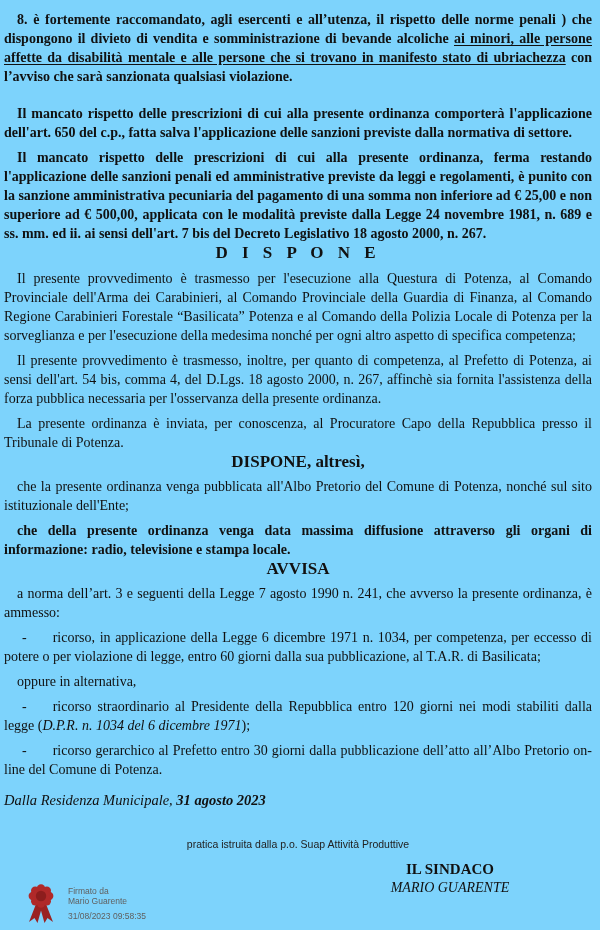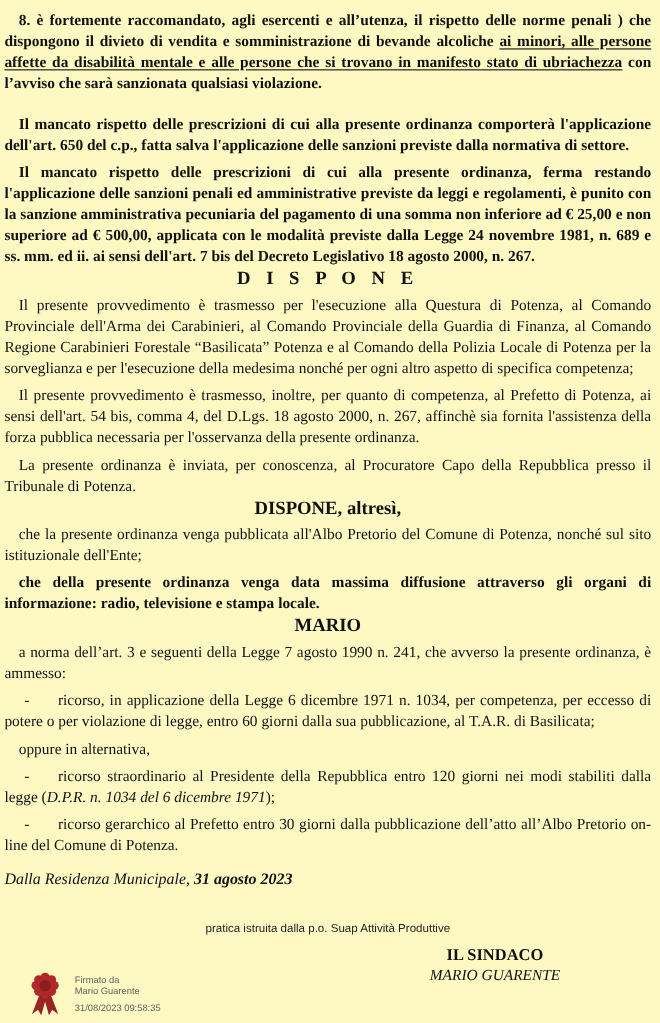--- a/index.html
+++ b/index.html
@@ -1,21 +1,21 @@
 <!DOCTYPE html>
 <html lang="it"><head>
 <meta charset="utf-8">
 <style>
   html,body{margin:0;padding:0;background:#ffffff;}
   .page{
     position:relative;
     width:600px;height:930px;
     box-sizing:border-box;
     padding:10px 8px 0 4px;
-    background:#fef9c3;
+    background:#7dd3fc;
     color:#111;
     font-family:"Liberation Serif","DejaVu Serif",serif;
     font-size:14px;
     line-height:19px;
     overflow:hidden;
   }
   p{margin:0;text-align:justify;}
   .ind{text-indent:13px;}
   .b{font-weight:bold;}
   .u{text-decoration:underline;text-underline-offset:2px;}
@@ -73,21 +73,21 @@
   <p class="ind mt-sm">Il presente provvedimento è trasmesso, inoltre, per quanto di competenza, al Prefetto di Potenza, ai sensi dell'art. 54 bis, comma 4, del D.Lgs. 18 agosto 2000, n. 267, affinchè sia fornita l'assistenza della forza pubblica necessaria per l'osservanza della presente ordinanza.</p>
 
   <p class="ind mt-sm">La presente ordinanza è inviata, per conoscenza, al Procuratore Capo della Repubblica presso il Tribunale di Potenza.</p>
 
   <h3 class="heading">DISPONE, altresì,</h3>
 
   <p class="ind mt-sm">che la presente ordinanza venga pubblicata all'Albo Pretorio del Comune di Potenza, nonché sul sito istituzionale dell'Ente;</p>
 
   <p class="b ind mt-sm">che della presente ordinanza venga data massima diffusione attraverso gli organi di informazione: radio, televisione e stampa locale.</p>
 
-  <h3 class="heading">MARIO</h3>
+  <h3 class="heading">AVVISA</h3>
 
   <p class="ind mt-sm">a norma dell’art. 3 e seguenti della Legge 7 agosto 1990 n. 241, che avverso la presente ordinanza, è ammesso:</p>
 
   <p class="bullet mt-sm"><span class="dash-wrap">-</span><span class="gap"></span><span>ricorso, in applicazione della Legge 6 dicembre 1971 n. 1034,  per competenza, per eccesso di potere o per violazione di legge, entro 60 giorni dalla sua pubblicazione, al T.A.R. di Basilicata;</span></p>
 
   <p class="ind mt-sm">oppure in alternativa,</p>
 
   <p class="bullet mt-sm"><span>-</span><span class="gap"></span><span>ricorso straordinario al Presidente della Repubblica entro 120 giorni nei modi stabiliti dalla legge (</span><i>D.P.R. n. 1034 del 6 dicembre 1971</i><span>);</span></p>
 
   <p class="bullet mt-sm"><span>-</span><span class="gap"></span><span>ricorso gerarchico al Prefetto entro 30 giorni dalla pubblicazione dell’atto all’Albo Pretorio on-line del Comune di Potenza.</span></p>

